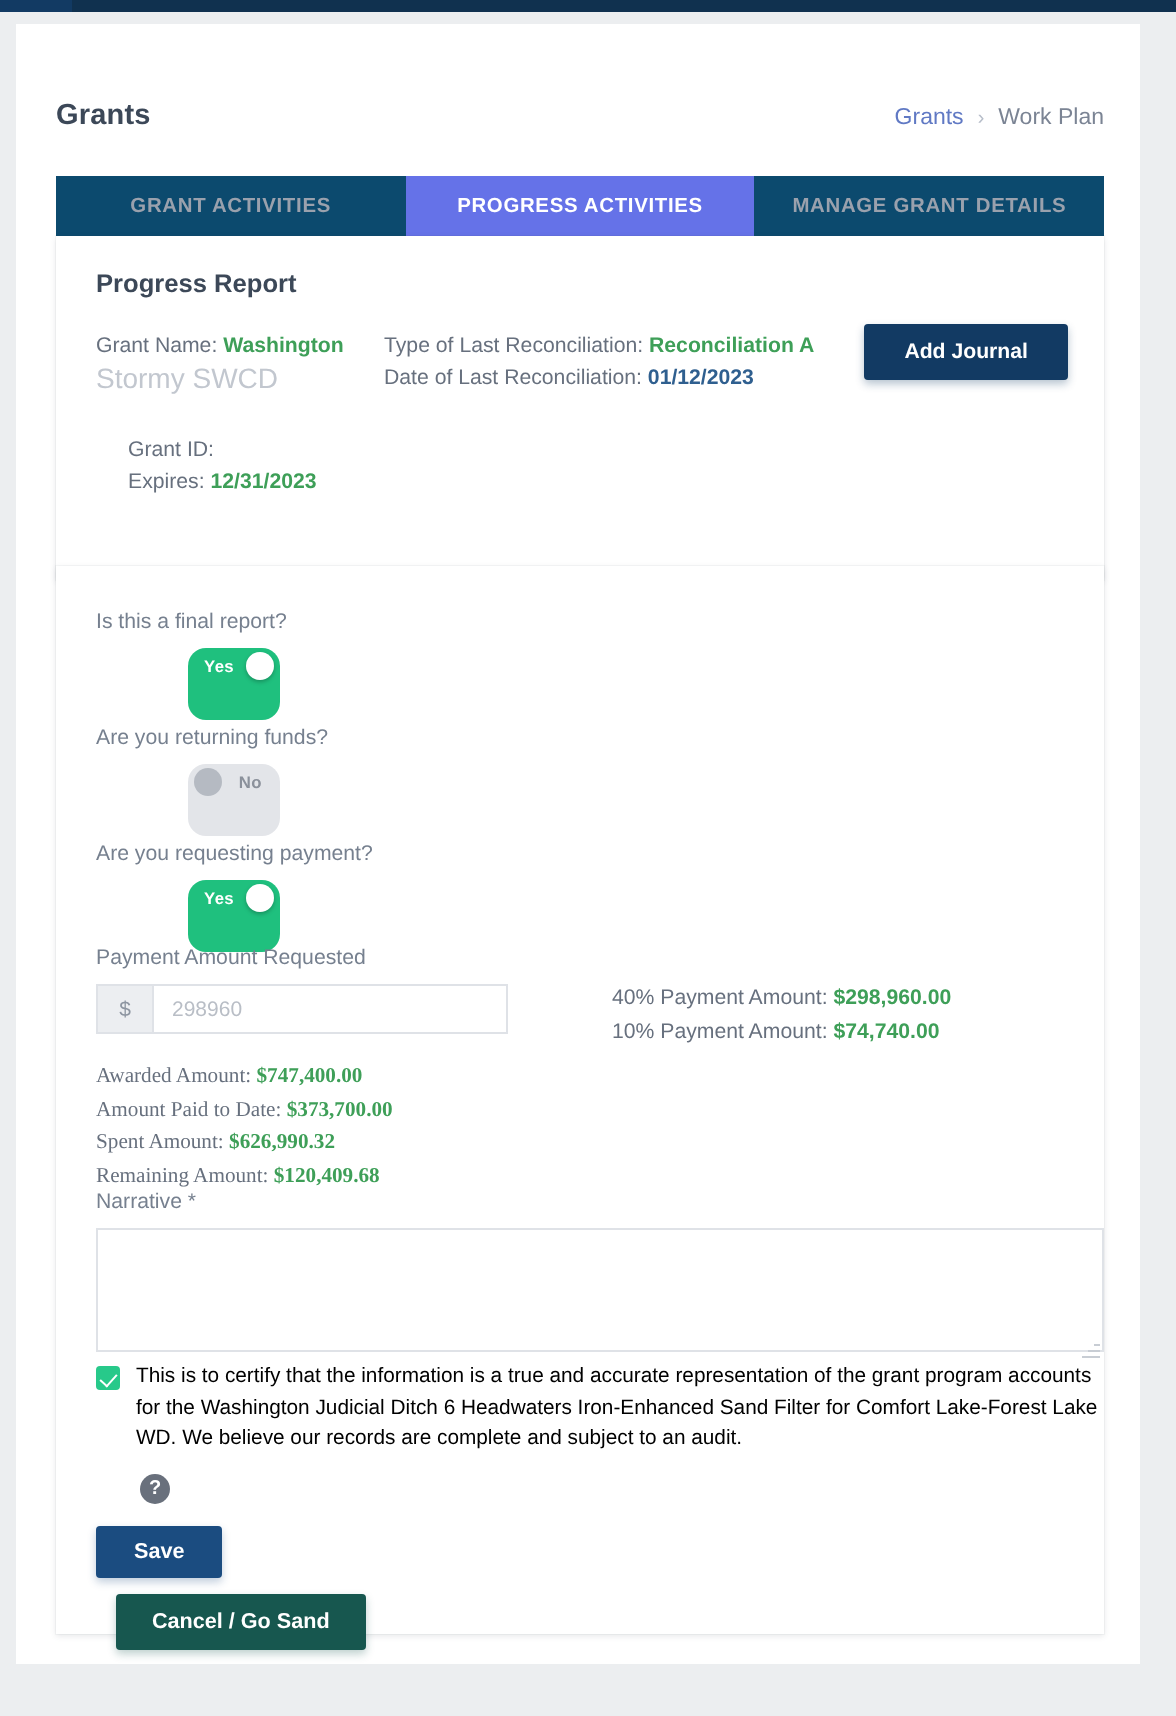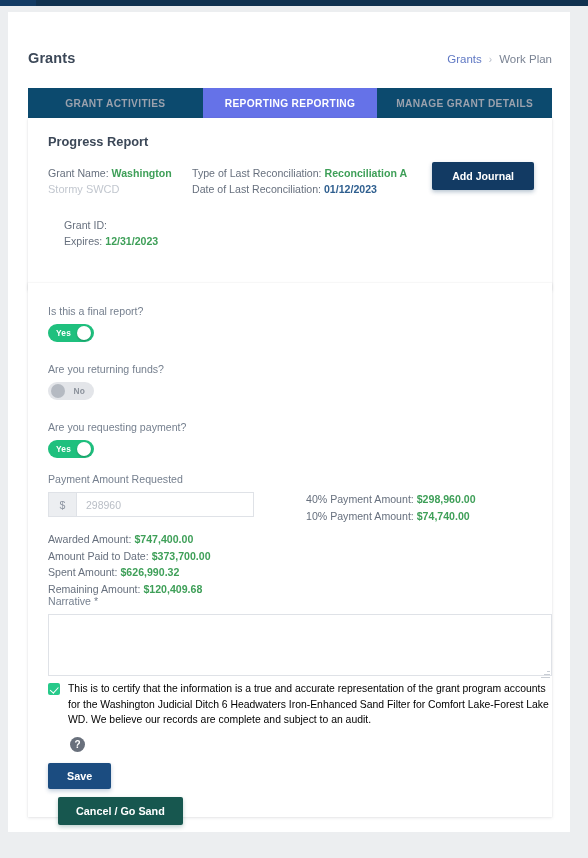--- a/index.html
+++ b/index.html
@@ -95,43 +95,43 @@
   .card-title {
     position: absolute; left: 20px; top: 16px;
     font-size: 12.8px; font-weight: bold; color: #3c4858;
   }
   .info-grid { position: absolute; left: 20px; top: 48px; width: 486px; }
   .kv { font-size: 10.6px; color: #67707e; line-height: 15.5px; }
   .kv .val { color: #3e9f58; font-weight: bold; }
   .kv .val-dark { color: #2f5f8f; font-weight: bold; }
   .col-a { position: absolute; left: 0; top: 0; width: 132px; }
   .col-b { position: absolute; left: 144px; top: 0; width: 250px; }
-  .sub-muted { color: #c2c7cf; font-size: 11px; line-height: 15.5px; }
+  .sub-muted { color: #c2c7cf; font-size: 14px; line-height: 15.5px; }
   .col-a2 { position: absolute; left: 16px; top: 52px; width: 140px; }
   .btn-journal {
     position: absolute; right: 18px; top: 44px;
     background: #123a63; color: #ffffff;
     font-size: 10.6px; font-weight: bold;
     padding: 8px 20px;
     border: none; border-radius: 2px;
     cursor: pointer;
     box-shadow: 0 2px 4px rgba(18,58,99,.3);
   }
 
   
   #card-form { top: 271px; height: 534px; padding-bottom: 4px; }
   .field-label {
     font-size: 10.6px; color: #76808f; margin-bottom: 7px;
   }
   .group { position: absolute; left: 20px; }
 
   
   .toggle {
-    width: 46px; height: 18px; border-radius: 9px;
-    position: relative; cursor: pointer; display: block;
+    width: 46px; height: 36px; border-radius: 9px;
+    position: relative; cursor: pointer; display: block; margin-left: 46px;
   }
   .toggle.on { background: #1fc07e; }
   .toggle.off { background: #e3e5e9; }
   .toggle .knob {
     position: absolute; top: 2px;
     width: 14px; height: 14px; border-radius: 50%;
     background: #ffffff;
     box-shadow: 0 1px 2px rgba(0,0,0,.25);
   }
   .toggle.on .knob { right: 3px; }
@@ -158,21 +158,21 @@
     border: 1px solid #dfe2e7;
     background: #ffffff;
     font-size: 10.5px; color: #b9bec6;
     padding: 0 9px;
     font-family: "Liberation Sans", sans-serif;
     outline: none;
   }
   .pay-side { position: absolute; left: 258px; top: 18px; }
   .pay-side .kv { line-height: 17px; font-size: 10.6px; }
 
-  .totals .kv { line-height: 16.5px; }
+  .totals .kv { line-height: 16.5px; font-family: Liberation Serif, serif; }
 
   
   .narr-box {
     width: 504px; height: 62px;
     border: 1px solid #dfe2e7;
     background: #ffffff;
     position: relative;
     resize: none;
     font-family: "Liberation Sans", sans-serif;
     font-size: 10.6px; color: #5a626f;
@@ -251,21 +251,21 @@
       <div class="page-title">Grants</div>
       <div class="crumbs">
         <a class="crumb-link" href="#">Grants</a>
         <span class="crumb-sep">›</span>
         <span class="crumb-cur">Work Plan</span>
       </div>
     </div>
 
     <div class="tabs">
       <div class="tab">GRANT ACTIVITIES</div>
-      <div class="tab active">REPORTING REPORTING</div>
+      <div class="tab active">PROGRESS ACTIVITIES</div>
       <div class="tab">MANAGE GRANT DETAILS</div>
     </div>
 
     <div class="card" id="card-info">
       <div class="card-title">Progress Report</div>
 
       <div class="info-grid">
         <div class="col-a">
           <div class="kv">
             <span>Grant Name:</span>

